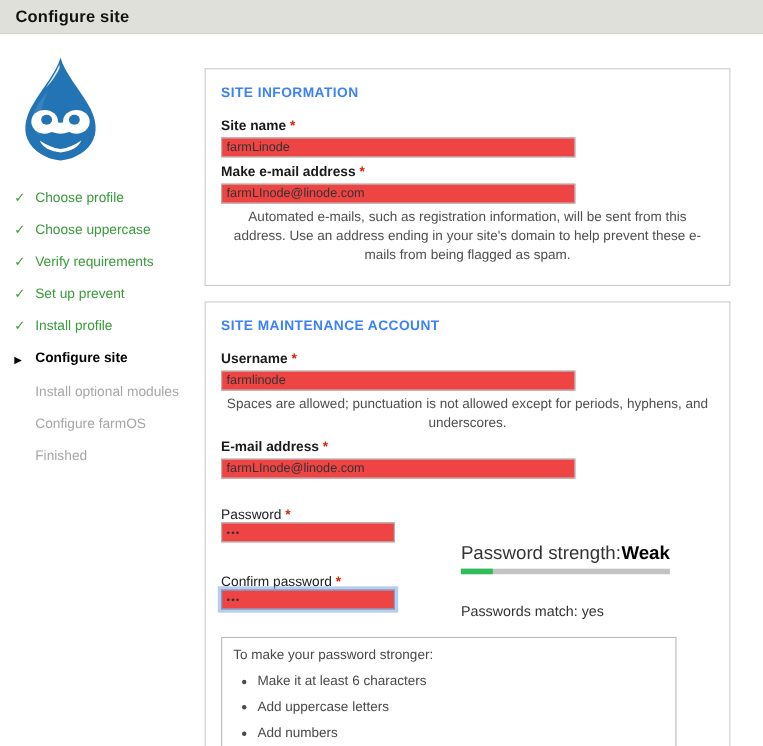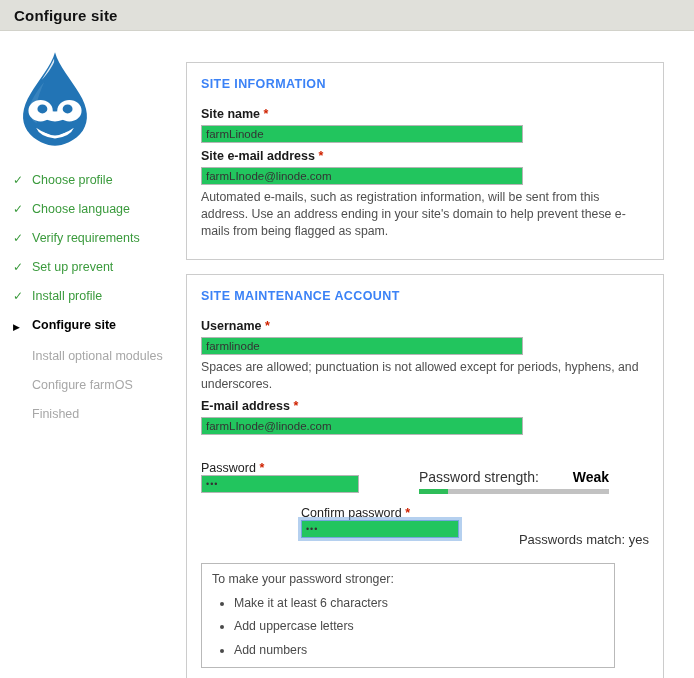--- a/index.html
+++ b/index.html
@@ -40,35 +40,35 @@
   }
   .legend {
     font-weight:bold; font-size:12.5px; color:#3b82f6;
     letter-spacing:.4px; margin-bottom:16px;
   }
   .form-item { margin-bottom:6px; }
   .form-item:last-child { margin-bottom:0; }
   .form-item label { display:block; font-weight:bold; font-size:12.5px; margin-bottom:4px; color:#1a1a1a; }
   .req { color:#cf2200; font-weight:bold; }
   input.text {
-    width:322px; height:18px; border:1px solid #b5b5b5; background:#22c55e;
+    width:322px; height:18px; border:1px solid #b5b5b5; background:#ef4444;
     font-family:inherit; font-size:11.5px; color:#333; padding:1px 4px;
   }
   input.pw { width:158px; font-size:9px; letter-spacing:1px; }
   input.focused {
     border:1px solid #74a7dc; outline:none;
     box-shadow:0 0 0 3px rgba(120,170,225,.55);
   }
-  .description { color:#4f4f4f; font-size:12.3px; line-height:1.4; margin-top:4px; }
+  .description { color:#4f4f4f; font-size:12.3px; line-height:1.4; margin-top:4px;text-align:center; }
 
   
   .pw-row { display:flex; align-items:flex-start; }
   .pw-col-left { width:218px; flex:0 0 218px; }
   .pw-widget { width:190px; }
-  .pw-strength-head { display:flex; justify-content:space-between; margin-top:8px; font-size:14px; color:#333; }
+  .pw-strength-head { display:flex; justify-content:space-between; margin-top:32px; font-size:17px; color:#333; }
   .pw-strength-head .level { font-weight:bold; color:#000; }
   .pw-strength-track { margin-top:4px; height:5px; background:#c2c2c2; }
   .pw-strength-fill { height:5px; background:#2ebd59; width:15%; }
   .pw-match { margin-top:26px; font-size:13px; color:#333; }
 
   .pw-tips {
     margin-top:16px; border:1px solid #b9b9b9; width:414px;
     padding:7px 10px 9px 10px; color:#4a4a4a; font-size:12.3px; line-height:1.35;
   }
   .pw-tips ul { margin:2px 0 0 22px; }
@@ -96,21 +96,21 @@
       <path d="M40 89 Q50 95 60 89" stroke="#2274b5" stroke-width="3" fill="none" stroke-linecap="round"></path>
     </svg>
 
     <ul class="steps">
       <li class="done">
         <span class="ico">✓</span>
         <span>Choose profile</span>
       </li>
       <li class="done">
         <span class="ico">✓</span>
-        <span>Choose language</span>
+        <span>Choose uppercase</span>
       </li>
       <li class="done">
         <span class="ico">✓</span>
         <span>Verify requirements</span>
       </li>
       <li class="done">
         <span class="ico">✓</span>
         <span>Set up prevent</span>
       </li>
       <li class="done">
@@ -141,21 +141,21 @@
       <div class="form-item">
         <label>
           <span>Site name</span>
           <span class="req">*</span>
         </label>
         <input class="text" type="text" value="farmLinode" style="">
       </div>
 
       <div class="form-item">
         <label>
-          <span>Site e-mail address</span>
+          <span>Make e-mail address</span>
           <span class="req">*</span>
         </label>
         <input class="text" type="text" value="farmLInode@linode.com" style="">
         <div class="description">Automated e-mails, such as registration information, will be sent from this address. Use an address ending in your site's domain to help prevent these e-mails from being flagged as spam.</div>
       </div>
     </div>
 
     <div class="fieldset">
       <div class="legend">SITE MAINTENANCE ACCOUNT</div>
 
@@ -188,21 +188,21 @@
           <div class="pw-strength-head">
             <span>Password strength:</span>
             <span class="level">Weak</span>
           </div>
           <div class="pw-strength-track">
             <div class="pw-strength-fill" style="width: 15%;"></div>
           </div>
         </div>
       </div>
 
-      <div class="pw-row" style="margin-top:12px;justify-content:flex-end;">
+      <div class="pw-row" style="margin-top:0;">
         <div class="pw-col-left">
           <label>
             <span>Confirm password</span>
             <span class="req">*</span>
           </label>
           <input class="text pw focused" type="text" value="•••" style="">
         </div>
         <div class="pw-match">Passwords match: yes</div>
       </div>
 

